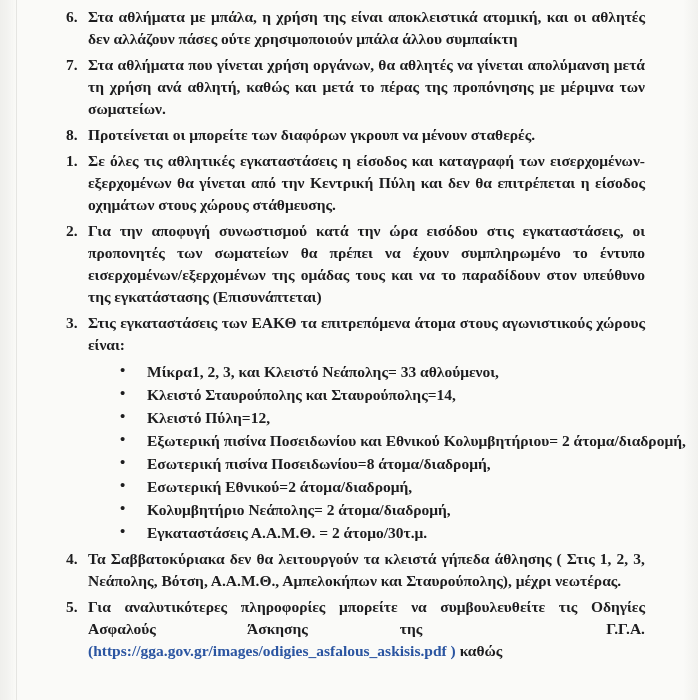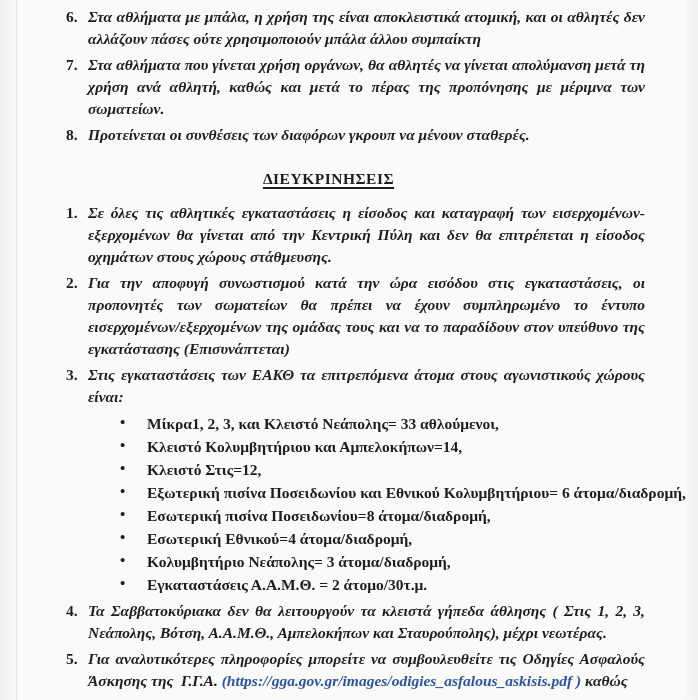--- a/index.html
+++ b/index.html
@@ -14,21 +14,21 @@
   .edge.right { right:0; width:15px; background:linear-gradient(270deg,#f1f1ee 0px,rgba(250,250,248,0) 15px); }
   .doc {
     position:absolute; left:88px; top:6px; width:557px;
     color:#1d1d1f; font-weight:700; font-size:15.5px; line-height:22px;
   }
   .li { position:relative; margin-bottom:4px; }
   .num {
     position:absolute; left:-22px; top:0; width:22px;
     white-space:nowrap; text-align:left;
   }
-  .txt { text-align:justify;font-style:italic; }
+  .txt { text-align:justify; }
   .heading-wrap { margin-top:22px; margin-bottom:12px; text-align:center; position:relative; left:-38px; }
   .heading {
     display:inline-block; letter-spacing:.5px;
     text-decoration:underline; text-underline-offset:3px; text-decoration-thickness:2px;
   }
   .bullets { margin-bottom:4px; }
   .bli { position:relative; margin-left:30px; padding-left:29px; line-height:23px; white-space:nowrap; }
   .bmark { position:absolute; left:2px; top:-1px; font-size:15px; }
   .lnk { color:#2b55a1; text-decoration:none; font-weight:700; cursor:pointer; }
 </style>
@@ -46,26 +46,23 @@
       <div class="txt">Στα αθλήματα με μπάλα, η χρήση της είναι αποκλειστικά ατομική, και οι αθλητές δεν αλλάζουν πάσες ούτε χρησιμοποιούν μπάλα άλλου συμπαίκτη</div>
     </div>
 
     <div class="li">
       <span class="num">7.</span>
       <div class="txt">Στα αθλήματα που γίνεται χρήση οργάνων, θα αθλητές να γίνεται απολύμανση μετά τη χρήση ανά αθλητή, καθώς και μετά το πέρας της προπόνησης με μέριμνα των σωματείων.</div>
     </div>
 
     <div class="li">
       <span class="num">8.</span>
-      <div class="txt">Προτείνεται οι συνθέσεις των διαφόρων γκρουπ να μένουν σταθερές.</div>
+      <div class="txt">Προτείνεται οι μπορείτε των διαφόρων γκρουπ να μένουν σταθερές.</div>
     </div>
 
-    <div class="heading-wrap">
-      <span class="heading">ΔΙΕΥΚΡΙΝΗΣΕΙΣ</span>
-    </div>
 
     <div class="li">
       <span class="num">1.</span>
       <div class="txt">Σε όλες τις αθλητικές εγκαταστάσεις η είσοδος και καταγραφή των εισερχομένων-εξερχομένων θα γίνεται από την Κεντρική Πύλη και δεν θα επιτρέπεται η είσοδος οχημάτων στους χώρους στάθμευσης.</div>
     </div>
 
     <div class="li">
       <span class="num">2.</span>
       <div class="txt">Για την αποφυγή συνωστισμού κατά την ώρα εισόδου στις εγκαταστάσεις, οι προπονητές των σωματείων θα πρέπει να έχουν συμπληρωμένο το έντυπο εισερχομένων/εξερχομένων της ομάδας τους και να το παραδίδουν στον υπεύθυνο της εγκατάστασης (Επισυνάπτεται)</div>
     </div>
@@ -75,41 +72,41 @@
       <div class="txt">Στις εγκαταστάσεις των ΕΑΚΘ τα επιτρεπόμενα άτομα στους αγωνιστικούς χώρους είναι:</div>
     </div>
 
     <div class="bullets">
       <div class="bli">
         <span class="bmark">•</span>
         <div class="btxt">Μίκρα1, 2, 3, και Κλειστό Νεάπολης= 33 αθλούμενοι,</div>
       </div>
       <div class="bli">
         <span class="bmark">•</span>
-        <div class="btxt">Κλειστό Κολυμβητήριου και Αμπελοκήπων=14,</div>
+        <div class="btxt">Κλειστό Σταυρούπολης και Σταυρούπολης=14,</div>
       </div>
       <div class="bli">
         <span class="bmark">•</span>
-        <div class="btxt">Κλειστό Στις=12,</div>
+        <div class="btxt">Κλειστό Πύλη=12,</div>
       </div>
       <div class="bli">
         <span class="bmark">•</span>
-        <div class="btxt">Εξωτερική πισίνα Ποσειδωνίου και Εθνικού Κολυμβητήριου= 6 άτομα/διαδρομή,</div>
+        <div class="btxt">Εξωτερική πισίνα Ποσειδωνίου και Εθνικού Κολυμβητήριου= 2 άτομα/διαδρομή,</div>
       </div>
       <div class="bli">
         <span class="bmark">•</span>
         <div class="btxt">Εσωτερική πισίνα Ποσειδωνίου=8 άτομα/διαδρομή,</div>
       </div>
       <div class="bli">
         <span class="bmark">•</span>
-        <div class="btxt">Εσωτερική Εθνικού=4 άτομα/διαδρομή,</div>
+        <div class="btxt">Εσωτερική Εθνικού=2 άτομα/διαδρομή,</div>
       </div>
       <div class="bli">
         <span class="bmark">•</span>
-        <div class="btxt">Κολυμβητήριο Νεάπολης= 3 άτομα/διαδρομή,</div>
+        <div class="btxt">Κολυμβητήριο Νεάπολης= 2 άτομα/διαδρομή,</div>
       </div>
       <div class="bli">
         <span class="bmark">•</span>
         <div class="btxt">Εγκαταστάσεις Α.Α.Μ.Θ. = 2 άτομο/30τ.μ.</div>
       </div>
     </div>
 
     <div class="li">
       <span class="num">4.</span>
       <div class="txt">Τα Σαββατοκύριακα δεν θα λειτουργούν τα κλειστά γήπεδα άθλησης ( Στις 1, 2, 3, Νεάπολης, Βότση, Α.Α.Μ.Θ., Αμπελοκήπων και Σταυρούπολης), μέχρι νεωτέρας.</div>

